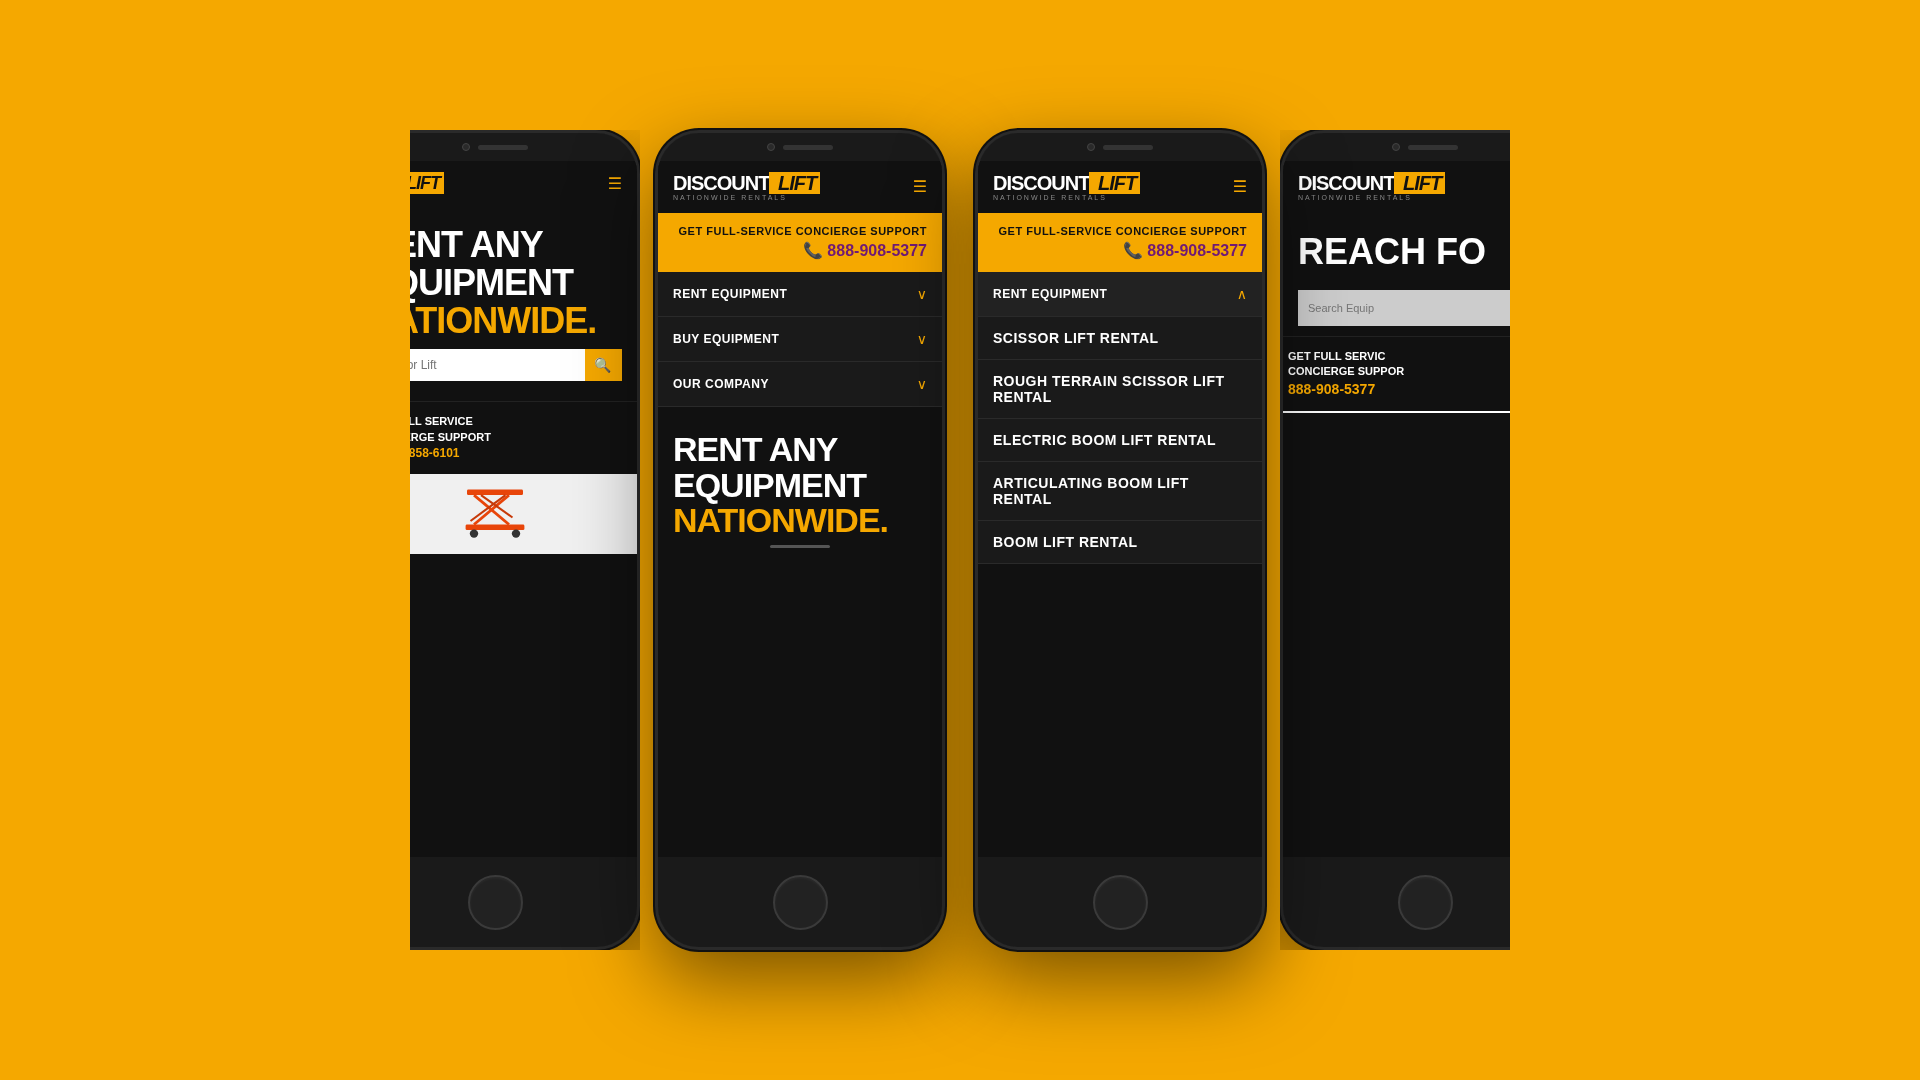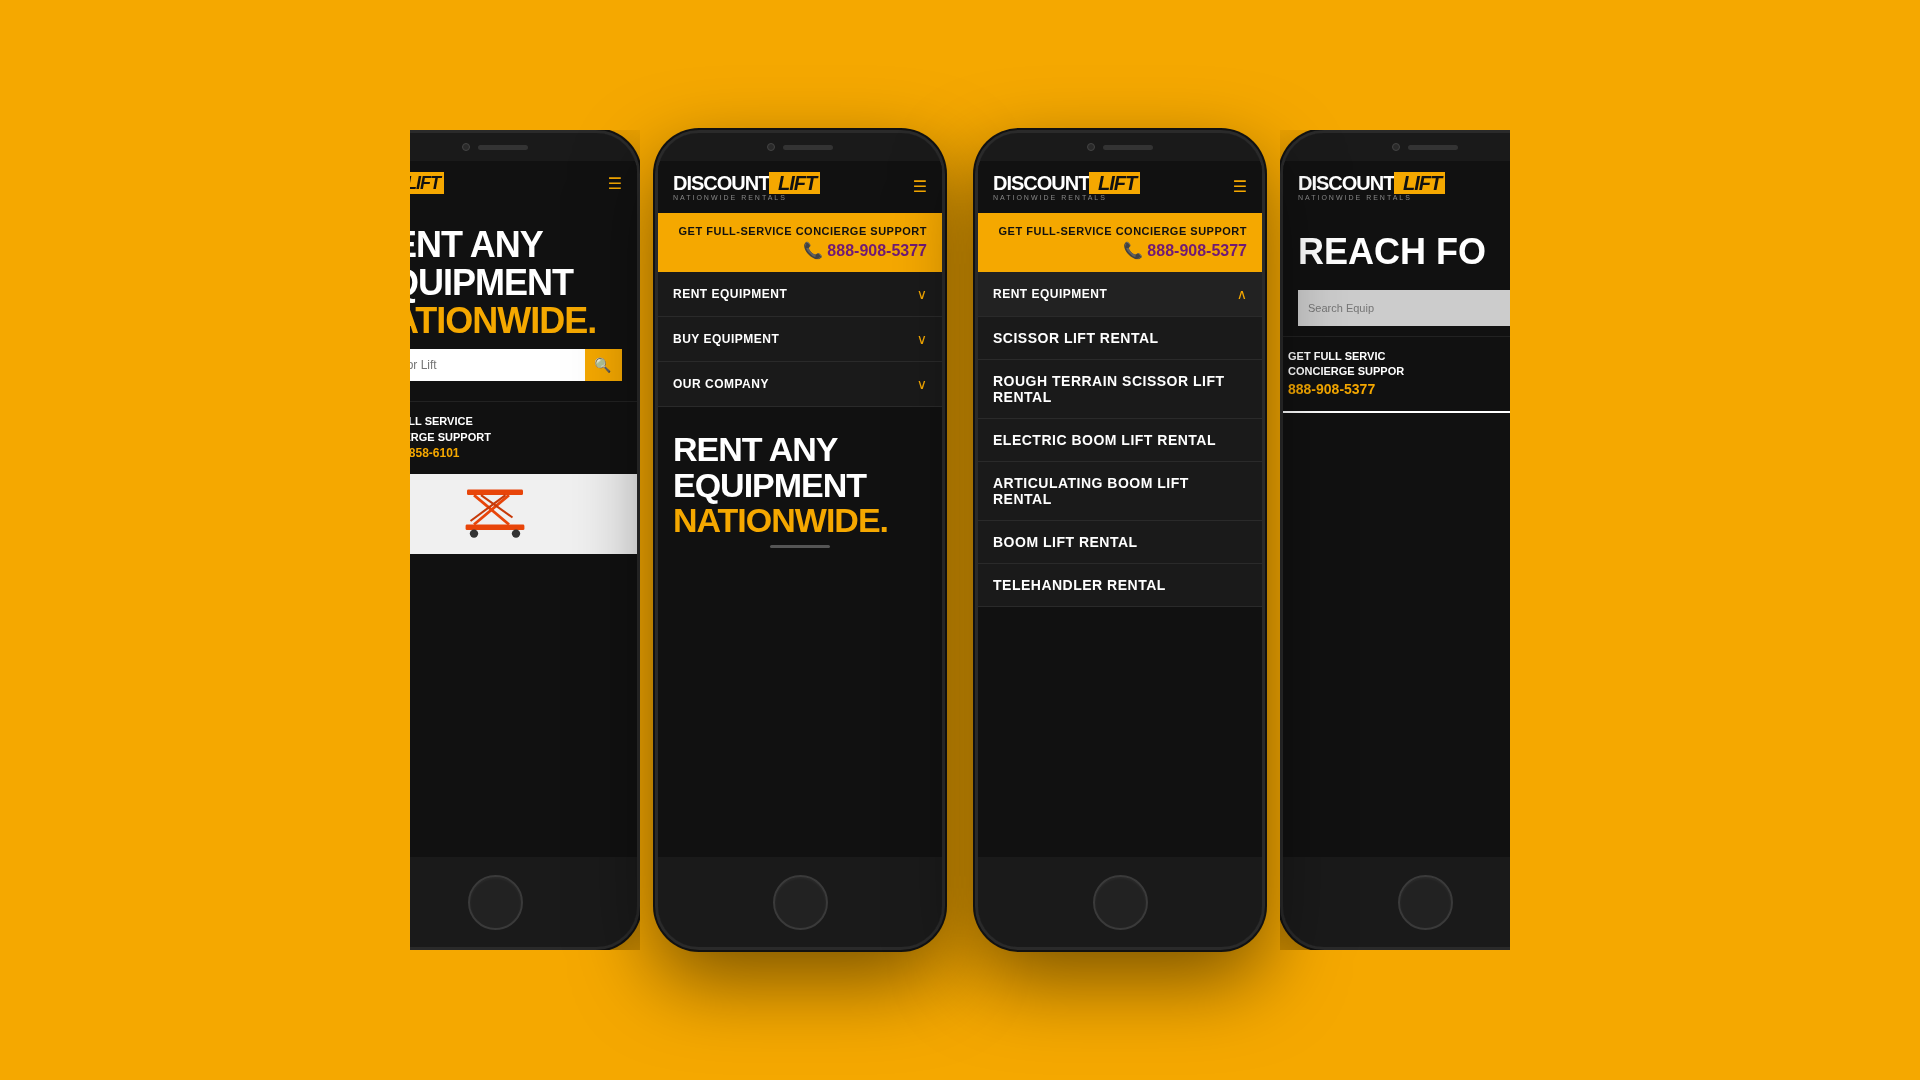--- a/index.html
+++ b/index.html
@@ -609,23 +609,20 @@
           </div>
           <div class="p3-submenu-item">
             <div class="p3-submenu-item-label">ELECTRIC BOOM LIFT RENTAL</div>
           </div>
           <div class="p3-submenu-item">
             <div class="p3-submenu-item-label">ARTICULATING BOOM LIFT RENTAL</div>
           </div>
           <div class="p3-submenu-item">
             <div class="p3-submenu-item-label">BOOM LIFT RENTAL</div>
           </div>
-          <div class="p3-submenu-item">
-            <div class="p3-submenu-item-label">TELEHANDLER RENTAL</div>
-          </div>
 
         </div>
 
       </div>
     </div>
 
     <div class="phone-bottom">
       <div class="home-button"></div>
     </div>
   </div>

